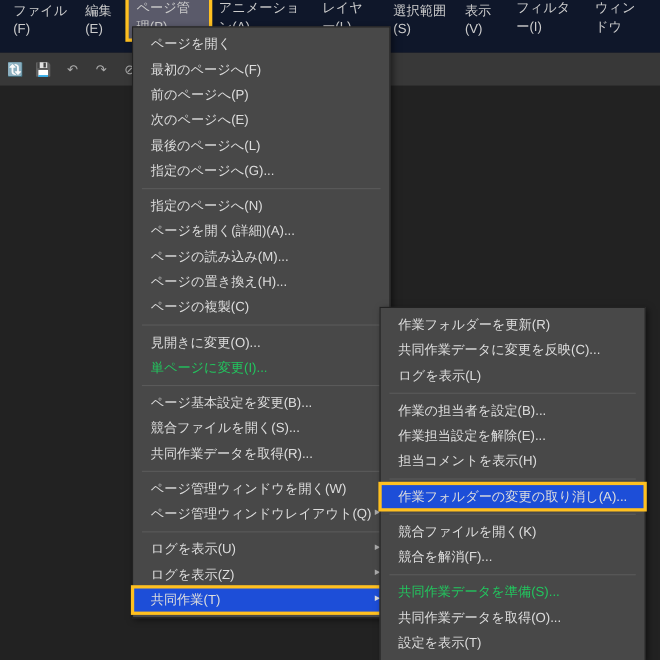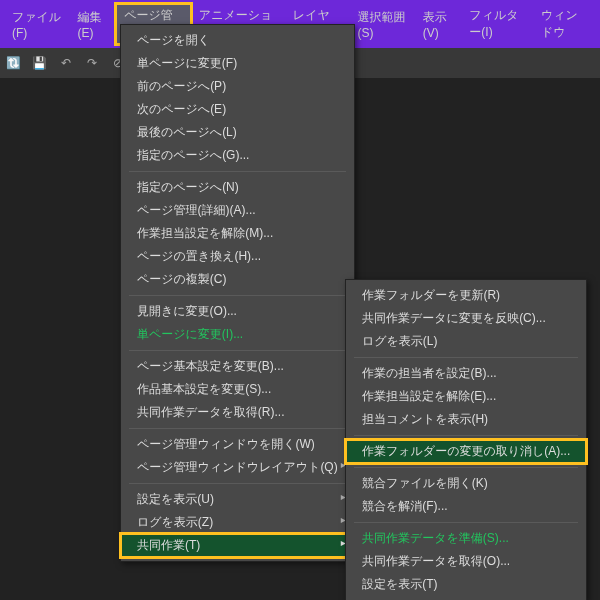--- a/index.html
+++ b/index.html
@@ -1,29 +1,29 @@
 <!DOCTYPE html>
 <html><head>
 <meta charset="utf-8">
 <style>
 body{margin:0;background:#2a2a2a;font-family:"Meiryo","MS PGothic",sans-serif;font-size:12px;color:#ccc;overflow:hidden;width:600px;height:600px}
-.menubar{background:#6d28d9;height:24px;display:flex;align-items:center;padding:12px 4px}
+.menubar{background:#0f172a;height:24px;display:flex;align-items:flex-end;padding:12px 4px}
 .menu-item{padding:3px 8px;color:#ccc;cursor:pointer}
 .menu-item.active{background:#5a5a6a;outline:3px solid #ffc020;outline-offset:-1px}
 .toolbar{background:#383838;height:30px;display:flex;align-items:center;gap:6px;padding:0 4px;border-bottom:1px solid #222}
 .tb-icon{width:20px;height:20px;display:flex;align-items:center;justify-content:center;color:#aaa}
 .tabbar{background:#333;height:24px;display:flex;align-items:center;padding:0 4px;border-bottom:1px solid #222}
 .tab{padding:3px 10px;color:#a3a3a3;background:#3a3a3a}
 .canvas{background:#222;position:absolute;left:0;right:0;top:78px;bottom:0}
 .dropdown{position:absolute;background:#484848;border:1px solid #222;box-shadow:2px 2px 6px rgba(0,0,0,0.5);padding:4px 0;min-width:215px}
 .dd1{left:120px;top:24px}
 .dd2{left:345px;top:279px;min-width:230px}
 .dd-item{padding:3px 16px 3px 16px;color:#ddd;white-space:nowrap;position:relative;cursor:pointer}
 .dd-item.disabled{color:#22c55e}
-.dd-item.hi{background:#14532d;outline:3px solid #ffc020;outline-offset:-1px}
+.dd-item.hi{background:#1d4ed8;outline:3px solid #ffc020;outline-offset:-1px}
 .dd-item.sub::after{content:"▸";position:absolute;right:8px;color:#aaa;font-size:10px}
 .dd-item.hi.sub::after{color:#ddd}
 .sep{height:1px;background:#5a5a5a;margin:4px 8px}
 </style>
 </head>
 <body>
 
 <div class="menubar">
   <div class="menu-item">ファイル(F)</div>
   <div class="menu-item">編集(E)</div>
@@ -45,43 +45,43 @@
 </div>
 
 <div class="tabbar">
   <div class="tab">イラスト2*</div>
 </div>
 
 <div class="canvas"></div>
 
 <div class="dropdown dd1">
   <div class="dd-item">ページを開く</div>
-  <div class="dd-item">単ページに変更(F)</div>
+  <div class="dd-item">最初のページへ(F)</div>
   <div class="dd-item">前のページへ(P)</div>
   <div class="dd-item">次のページへ(E)</div>
   <div class="dd-item">最後のページへ(L)</div>
   <div class="dd-item">指定のページへ(G)...</div>
   <div class="sep"></div>
   <div class="dd-item">指定のページへ(N)</div>
-  <div class="dd-item">ページ管理(詳細)(A)...</div>
-  <div class="dd-item">作業担当設定を解除(M)...</div>
+  <div class="dd-item">ページを開く(詳細)(A)...</div>
+  <div class="dd-item">ページの読み込み(M)...</div>
   <div class="dd-item">ページの置き換え(H)...</div>
   <div class="dd-item">ページの複製(C)</div>
   <div class="sep"></div>
   <div class="dd-item">見開きに変更(O)...</div>
   <div class="dd-item disabled">単ページに変更(I)...</div>
   <div class="sep"></div>
   <div class="dd-item">ページ基本設定を変更(B)...</div>
-  <div class="dd-item">作品基本設定を変更(S)...</div>
+  <div class="dd-item">競合ファイルを開く(S)...</div>
   <div class="dd-item">共同作業データを取得(R)...</div>
   <div class="sep"></div>
   <div class="dd-item">ページ管理ウィンドウを開く(W)</div>
   <div class="dd-item sub">ページ管理ウィンドウレイアウト(Q)</div>
   <div class="sep"></div>
-  <div class="dd-item sub">設定を表示(U)</div>
+  <div class="dd-item sub">ログを表示(U)</div>
   <div class="dd-item sub">ログを表示(Z)</div>
   <div class="dd-item sub hi">共同作業(T)</div>
 </div>
 
 <div class="dropdown dd2">
   <div class="dd-item">作業フォルダーを更新(R)</div>
   <div class="dd-item">共同作業データに変更を反映(C)...</div>
   <div class="dd-item">ログを表示(L)</div>
   <div class="sep"></div>
   <div class="dd-item">作業の担当者を設定(B)...</div>

